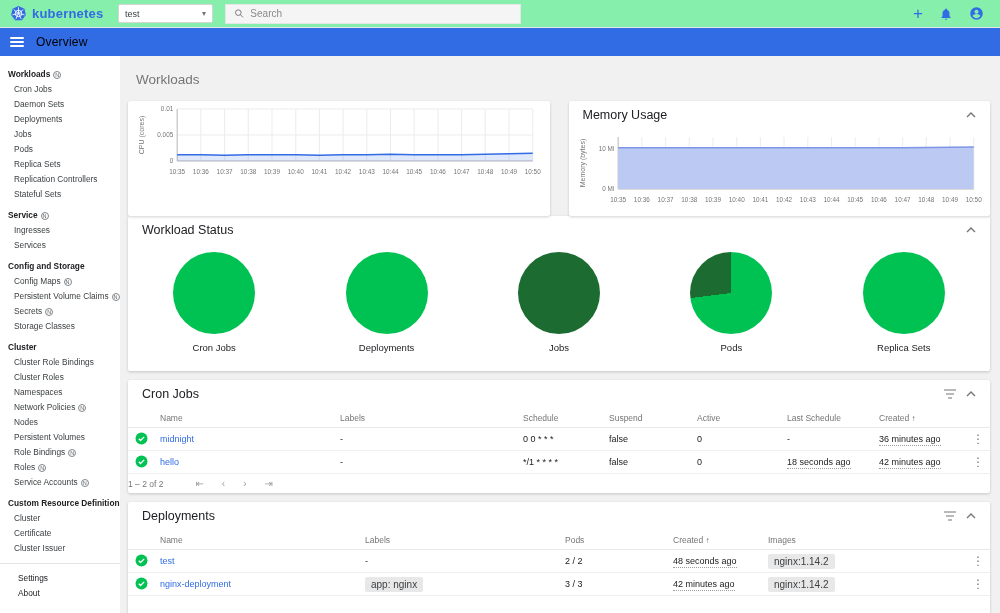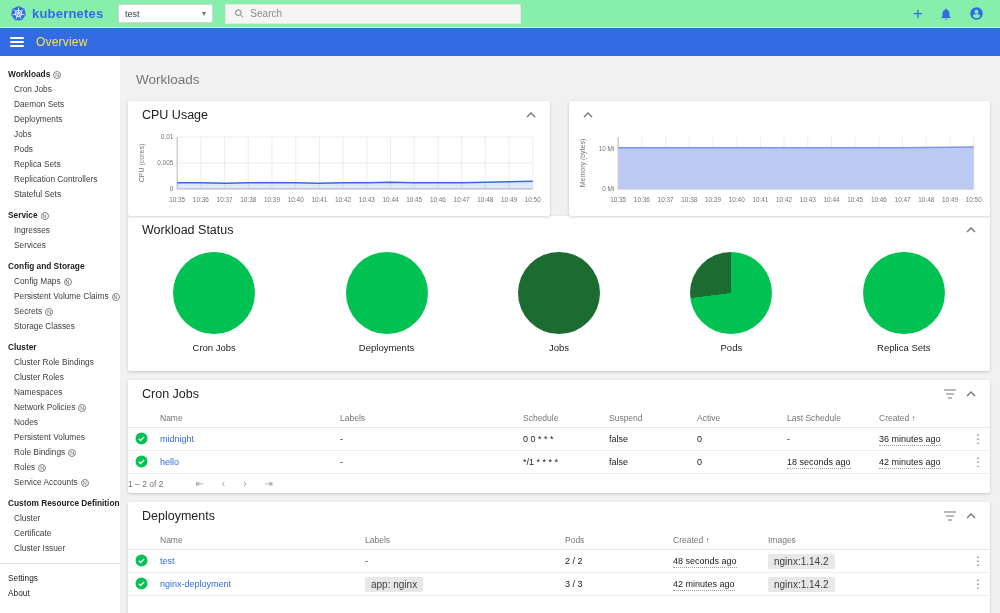--- a/index.html
+++ b/index.html
@@ -13,30 +13,30 @@
   .ns-select{width:95px;height:19px;border:1px solid #d5d5d5;border-radius:2px;display:flex;align-items:center;justify-content:space-between;padding:0 6px;font-size:9px;color:#3c4043;margin-right:12px;cursor:pointer;background:#fff}
   .caret{color:#757575;font-size:8px;line-height:1}
   .searchbar{width:296px;height:20px;background:#f5f5f5;border:1px solid #e6e6e6;display:flex;align-items:center;gap:6px;padding:0 8px}
   .searchbar input{border:none;background:transparent;outline:none;font-size:10px;color:#333;width:100%;font-family:"Liberation Sans",sans-serif}
   .searchbar input::placeholder{color:#8a8a8a}
   .top-actions{margin-left:auto;display:flex;align-items:center;gap:16px;padding-right:16px}
   .plus-ico{color:#326ce5;font-size:17px;font-weight:400;line-height:1;cursor:pointer}
   .ico-btn{cursor:pointer;display:flex;align-items:center}
 
   
-  .appbar{position:absolute;top:28px;left:0;width:1000px;height:28px;background:#326ce5;display:flex;align-items:center;color:#fde047;z-index:4;padding-left:10px;gap:12px}
+  .appbar{position:absolute;top:28px;left:0;width:1000px;height:28px;background:#326ce5;display:flex;align-items:center;color:#000000;z-index:4;padding-left:10px;gap:12px}
   .hamburger{width:14px;display:flex;flex-direction:column;gap:2.5px;cursor:pointer}
   .hamburger i{display:block;height:1.7px;background:#fff;border-radius:1px}
   .appbar-title{font-size:12px;letter-spacing:.2px}
 
   
   .sidebar{position:absolute;top:56px;left:0;width:120px;height:557px;background:#fff;padding-top:5px;overflow:hidden}
   .sb-row{height:15px;line-height:15px;font-size:8.3px;color:#3c4043;padding-left:14px;white-space:nowrap;overflow:hidden;cursor:pointer;display:flex;align-items:center;gap:3px}
   .sb-head{font-weight:bold;color:#202124;padding-left:8px;margin-top:6px}
-  .sb-foot{padding-left:8px;color:#202124}
+  .sb-foot{padding-left:18px;color:#202124}
   .sb-badge{flex:0 0 auto;width:8px;height:8px;border:1px solid #80868b;border-radius:50%;font-size:5.5px;line-height:6.5px;text-align:center;color:#5f6368;font-weight:normal}
   .sb-divider{border-top:1px solid #e4e4e4;margin:7px 0}
 
   
   .main{position:absolute;top:56px;left:120px;width:880px;height:557px;padding:14px 10px 0 8px;overflow:hidden}
   .page-title{font-size:13.5px;color:#757575;font-weight:normal;margin:2px 0 14px 8px}
 
   .card{background:#fff;border-radius:2px;box-shadow:0 1px 3px rgba(0,0,0,.18)}
   .card-head{height:28px;display:flex;align-items:center;padding:0 14px;gap:10px}
   .card-title{font-size:12.5px;color:#202124;flex:1}
@@ -233,28 +233,20 @@
     <div class="sb-row sb-foot">
       <span>About</span>
     </div>
   </aside>
 
 <main class="main">
   <h1 class="page-title">Workloads</h1>
 
   <div class="charts-row">
     <section class="card chart-card">
-      <div class="card-head">
-        <span class="card-title">CPU Usage</span>
-        <span class="head-ico">
-          <svg width="10" height="6" viewBox="0 0 10 6">
-              <polyline points="1,5 5,1 9,5" fill="none" stroke="#757575" stroke-width="1.4"></polyline>
-            </svg>
-        </span>
-      </div>
       <div class="chart-box" id="cpu-chart"><svg width="100%" height="86" viewBox="0 0 421 86" preserveAspectRatio="none">
             <line x1="46.0" y1="8" x2="46.0" y2="60" stroke="#ececec" stroke-width="1"></line>
             <text x="46.0" y="73" font-size="6.5" fill="#757575" text-anchor="middle">10:35</text>
             <line x1="70.1" y1="8" x2="70.1" y2="60" stroke="#ececec" stroke-width="1"></line>
             <text x="70.1" y="73" font-size="6.5" fill="#757575" text-anchor="middle">10:36</text>
             <line x1="94.3" y1="8" x2="94.3" y2="60" stroke="#ececec" stroke-width="1"></line>
             <text x="94.3" y="73" font-size="6.5" fill="#757575" text-anchor="middle">10:37</text>
             <line x1="118.4" y1="8" x2="118.4" y2="60" stroke="#ececec" stroke-width="1"></line>
             <text x="118.4" y="73" font-size="6.5" fill="#757575" text-anchor="middle">10:38</text>
             <line x1="142.5" y1="8" x2="142.5" y2="60" stroke="#ececec" stroke-width="1"></line>
@@ -289,20 +281,21 @@
             <text x="42" y="10" font-size="6.5" fill="#757575" text-anchor="end">0.01</text>
             <line x1="46" y1="8" x2="46" y2="60" stroke="#bdbdbd"></line>
             <line x1="46" y1="60" x2="408" y2="60" stroke="#bdbdbd"></line>
             <polygon points="46.0,53.8 70.1,53.8 94.3,54.3 118.4,53.8 142.5,53.8 166.7,53.8 190.8,54.3 214.9,53.8 239.1,53.8 263.2,53.2 287.3,53.8 311.5,53.8 335.6,53.8 359.7,53.2 383.9,52.7 408.0,52.2 408,60 46,60" fill="rgba(50,108,229,0.15)"></polygon>
             <polyline points="46.0,53.8 70.1,53.8 94.3,54.3 118.4,53.8 142.5,53.8 166.7,53.8 190.8,54.3 214.9,53.8 239.1,53.8 263.2,53.2 287.3,53.8 311.5,53.8 335.6,53.8 359.7,53.2 383.9,52.7 408.0,52.2" fill="none" stroke="#326ce5" stroke-width="1.4"></polyline>
             <text x="12" y="34.0" font-size="7" fill="#757575" text-anchor="middle" transform="rotate(-90 12 34.0)">CPU (cores)</text>
           </svg></div>
     </section>
     <section class="card chart-card">
       <div class="card-head">
+        <span class="card-title">Memory Usage</span>
         <span class="head-ico">
           <svg width="10" height="6" viewBox="0 0 10 6">
               <polyline points="1,5 5,1 9,5" fill="none" stroke="#757575" stroke-width="1.4"></polyline>
             </svg>
         </span>
       </div>
       <div class="chart-box" id="mem-chart"><svg width="100%" height="86" viewBox="0 0 421 86" preserveAspectRatio="none">
             <line x1="46.0" y1="8" x2="46.0" y2="60" stroke="#ececec" stroke-width="1"></line>
             <text x="46.0" y="73" font-size="6.5" fill="#757575" text-anchor="middle">10:35</text>
             <line x1="70.1" y1="8" x2="70.1" y2="60" stroke="#ececec" stroke-width="1"></line>

